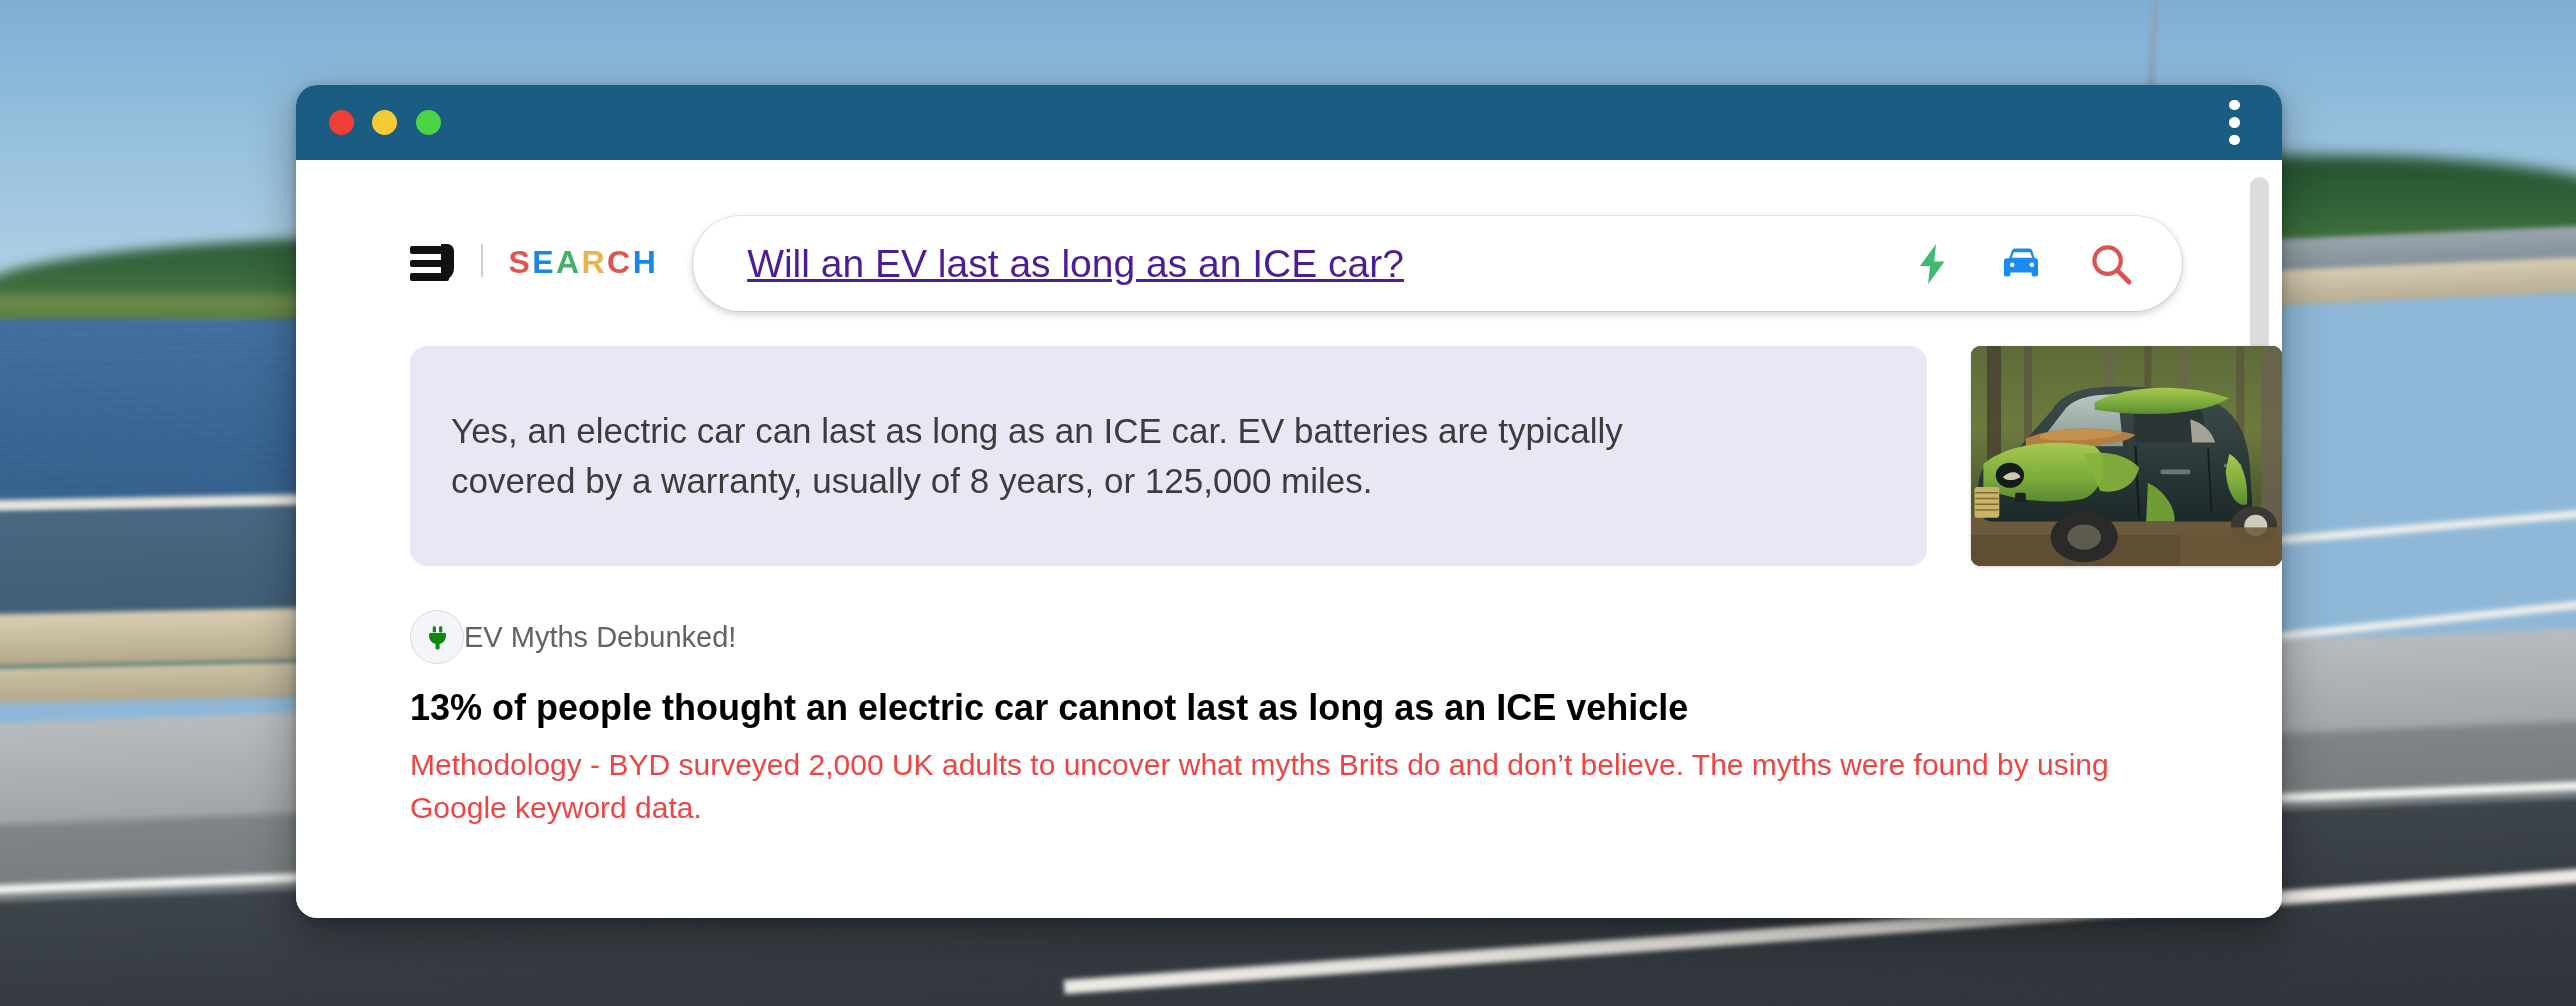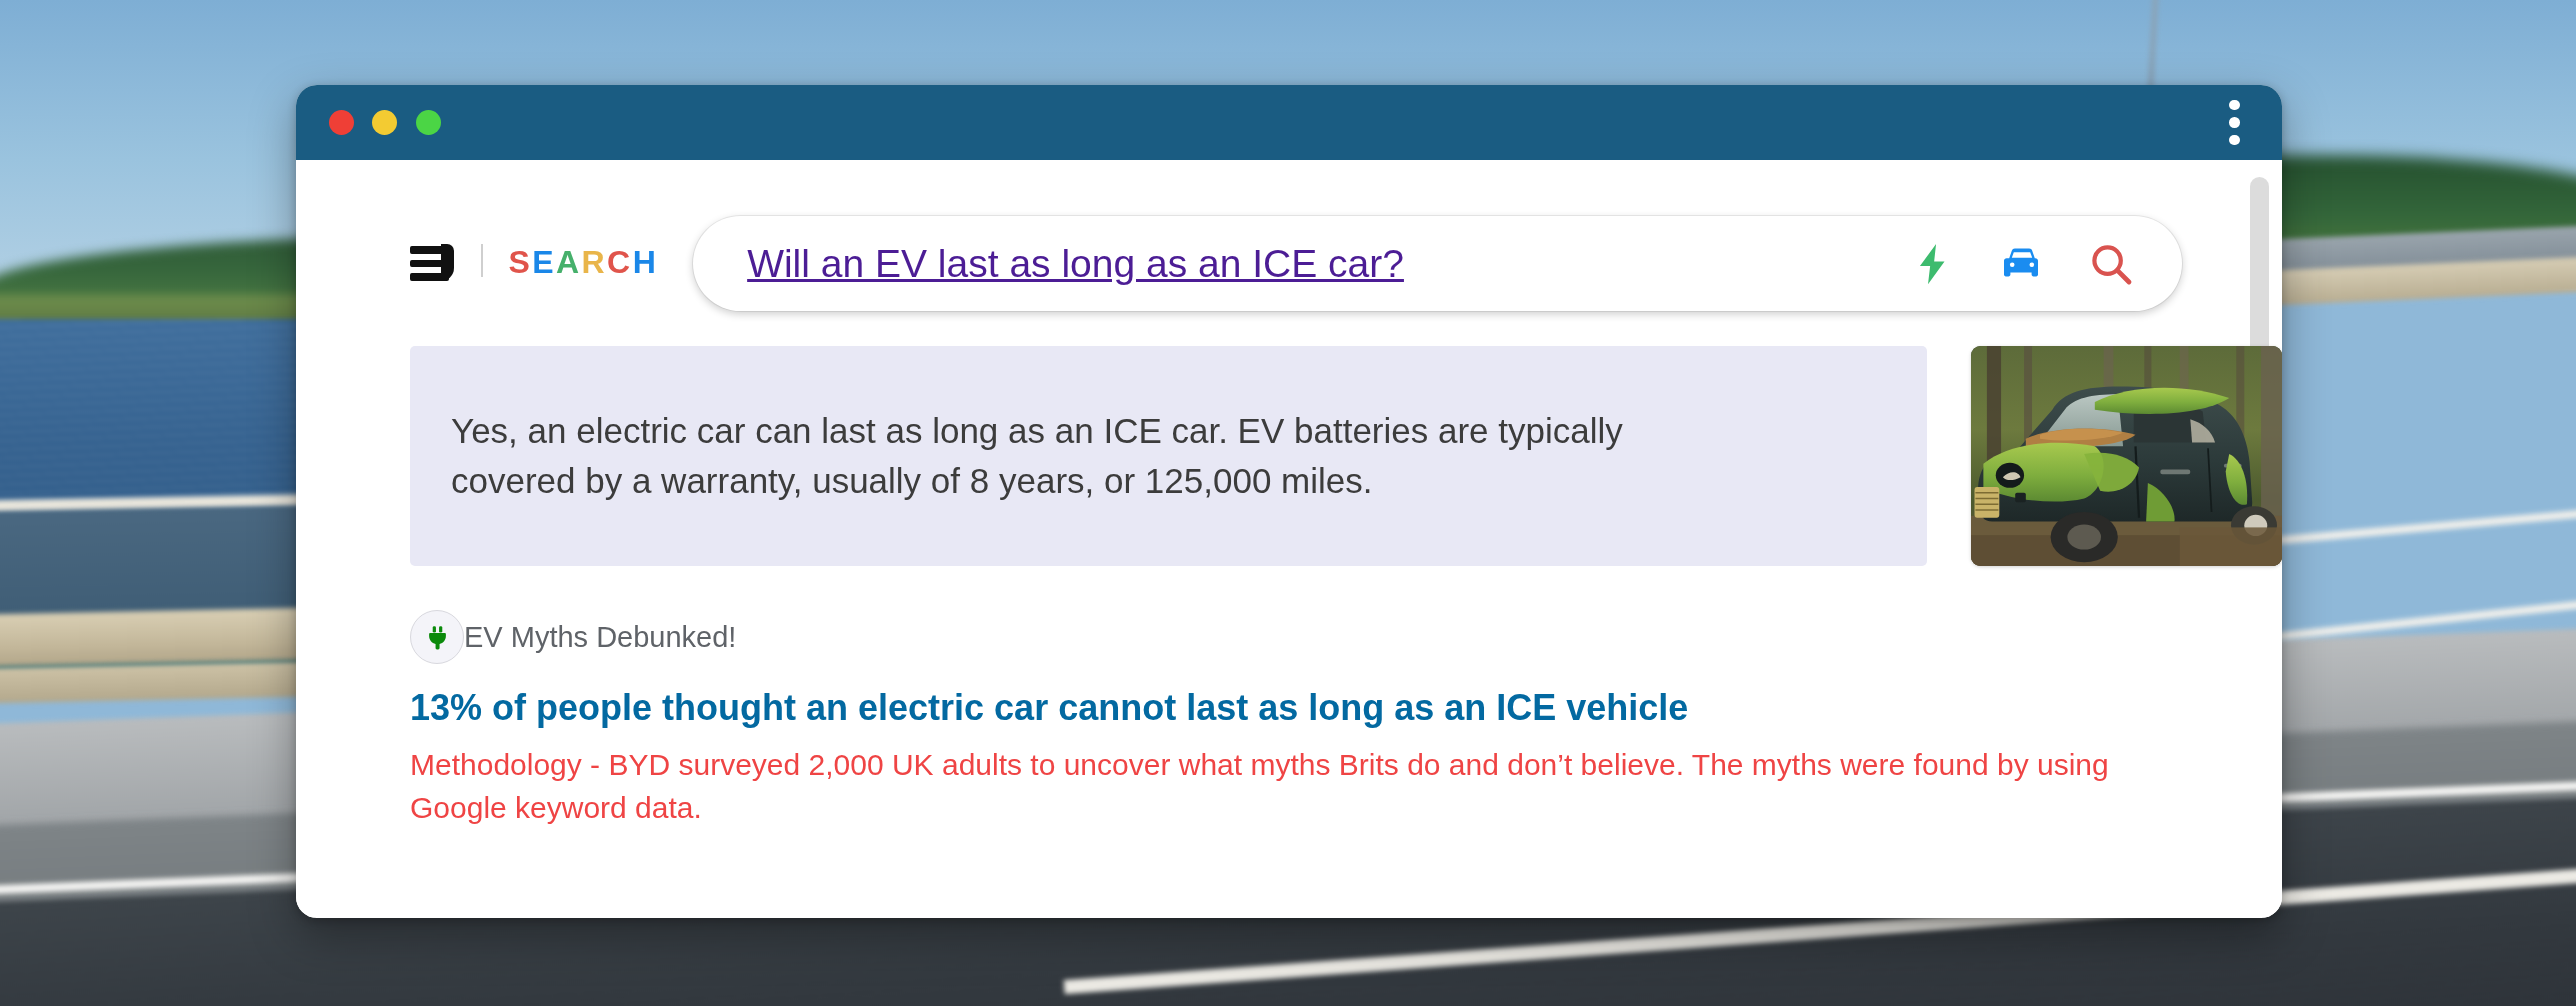--- a/index.html
+++ b/index.html
@@ -227,21 +227,21 @@
 
   
   .content-row {
     display: flex;
     padding: 35px 0 0 114px;
     gap: 44px;
   }
   .answer-card {
     width: 1649px; height: 220px;
     background: #e8e8f5;
-    border-radius: 5px;
+    border-radius: 17px;
     display: flex; align-items: center;
     padding: 0 41px;
   }
   .answer-text {
     font-size: 35px; line-height: 1.42; color: #3c3c3c; font-weight: 400;
     max-width: 1246px;
   }
   .thumb {
     width: 340px; height: 220px;
     border-radius: 9.7px;
@@ -262,21 +262,21 @@
     background: #f4f4f9; border: 1.9px solid #d8d8de;
     display: flex; align-items: center; justify-content: center;
     flex: 0 0 auto;
   }
   .result-site { display: flex; flex-direction: column; gap: 1.9px; }
   .site-name { font-size: 29px; color: #5f6368; line-height: 1.18; }
   .site-url  { font-size: 26px; color: #b4b7bb; line-height: 1.18; }
   .site-url .crumb { color: #b4b7bb; }
   .result-title {
     margin-top: 23px;
-    font-size: 36px; font-weight: 700; color: #0369a1;
+    font-size: 36px; font-weight: 700; color: #000000;
     cursor: pointer;
   }
   .result-snippet {
     margin-top: 13.5px;
     font-size: 30px; line-height: 1.45; color: #ef4444;
     max-width: 1739px;
   }
 </style>
 </head>
 <body>

